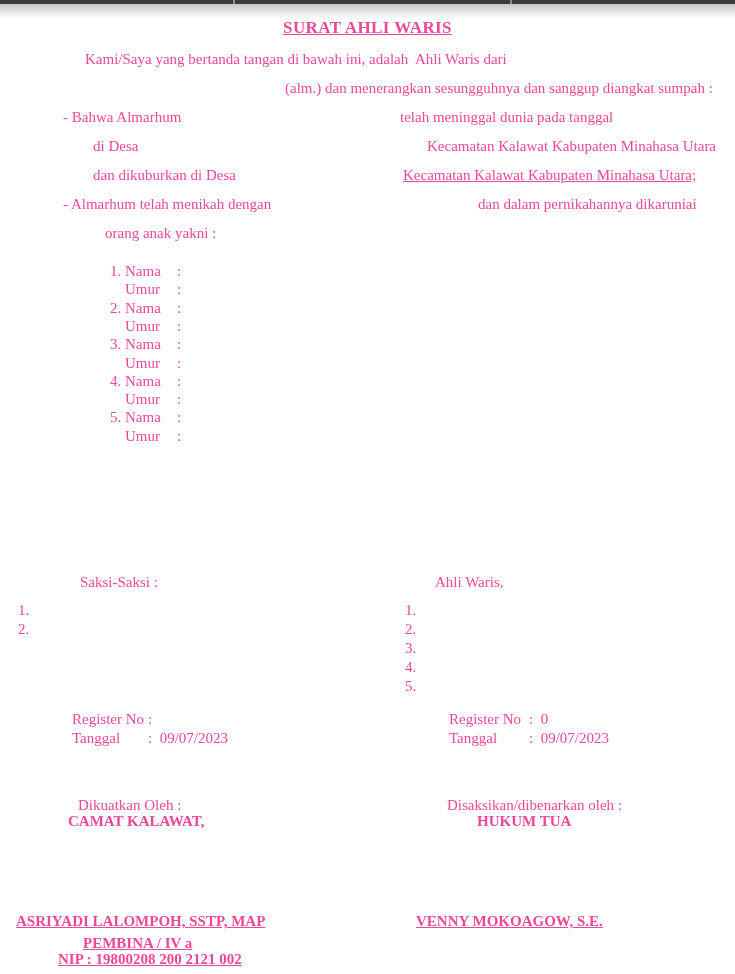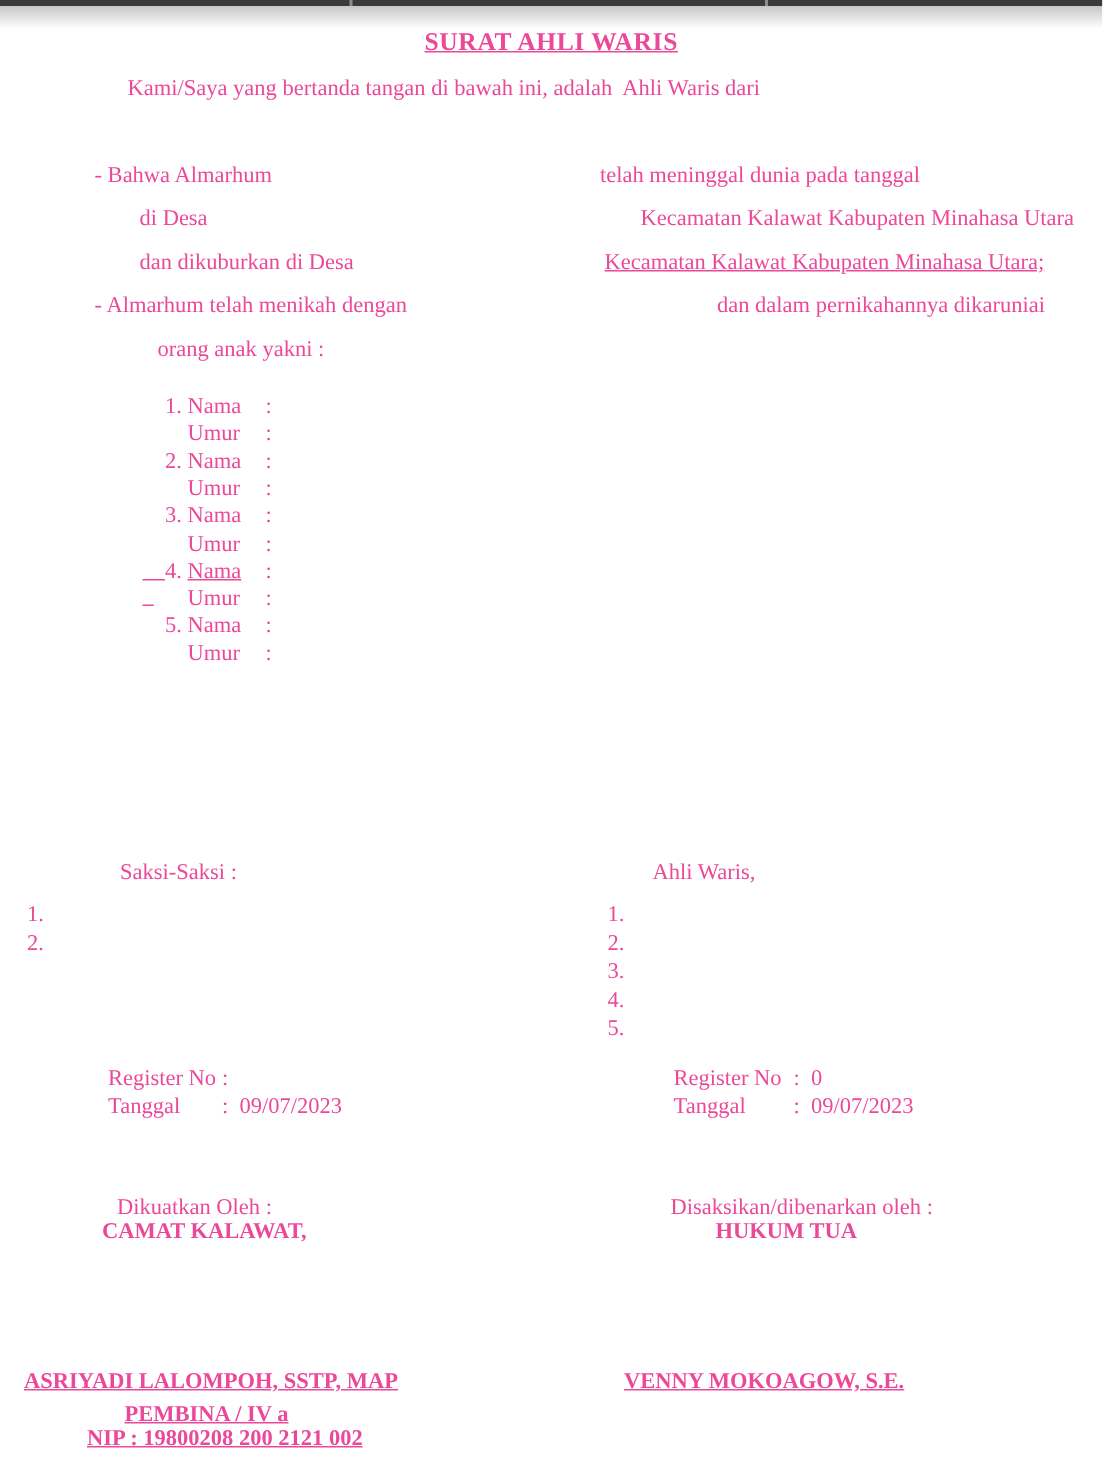--- a/index.html
+++ b/index.html
@@ -47,20 +47,21 @@
 <div class="page">
 
   <div class="chrome-bar"></div>
   <div class="chrome-divider" style="left:233px;"></div>
   <div class="chrome-divider" style="left:510px;"></div>
   <div class="chrome-shadow"></div>
 
   <div class="title-line" style="top:18px;">SURAT AHLI WARIS</div>
 
   <div class="t" style="left:85px; top:52px;">Kami/Saya yang bertanda tangan di bawah ini, adalah  Ahli Waris dari</div>
+  <div class="t" style="left:285px; top:81px;">(alm.) dan menerangkan sesungguhnya dan sanggup diangkat sumpah :</div>
 
   <div class="t" style="left:63px; top:110px;">- Bahwa Almarhum</div>
   <div class="t" style="left:400px; top:110px;">telah meninggal dunia pada tanggal</div>
 
   <div class="t" style="left:93px; top:139px;">di Desa</div>
   <div class="t" style="left:427px; top:139px;">Kecamatan Kalawat Kabupaten Minahasa Utara</div>
 
   <div class="t" style="left:93px; top:168px;">dan dikuburkan di Desa</div>
   <div class="t" style="left:403px; top:168px;text-decoration:underline;">Kecamatan Kalawat Kabupaten Minahasa Utara;</div>
 
@@ -80,21 +81,21 @@
   </div>
   <div class="child-row" style="top:301px;">
     <span class="child-num"></span><span>Umur</span><span class="child-colon">:</span>
   </div>
   <div class="child-row" style="top:319px;">
     <span class="child-num">3.</span><span>Nama</span><span class="child-colon">:</span>
   </div>
   <div class="child-row" style="top:338px;">
     <span class="child-num"></span><span>Umur</span><span class="child-colon">:</span>
   </div>
-  <div class="child-row" style="top:356px;text-decoration:underline;">
+  <div class="child-row" style="top:356px;">
     <span class="child-num">4.</span><span>Nama</span><span class="child-colon">:</span>
   </div>
   <div class="child-row" style="top:374px;">
     <span class="child-num"></span><span>Umur</span><span class="child-colon">:</span>
   </div>
   <div class="child-row" style="top:392px;">
     <span class="child-num">5.</span><span>Nama</span><span class="child-colon">:</span>
   </div>
   <div class="child-row" style="top:411px;">
     <span class="child-num"></span><span>Umur</span><span class="child-colon">:</span>

